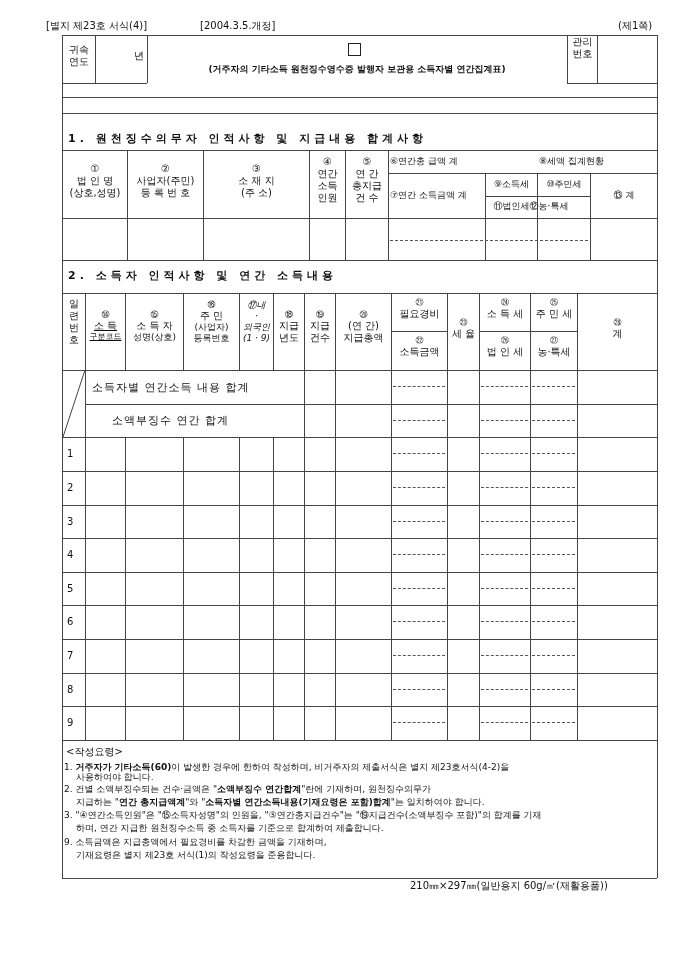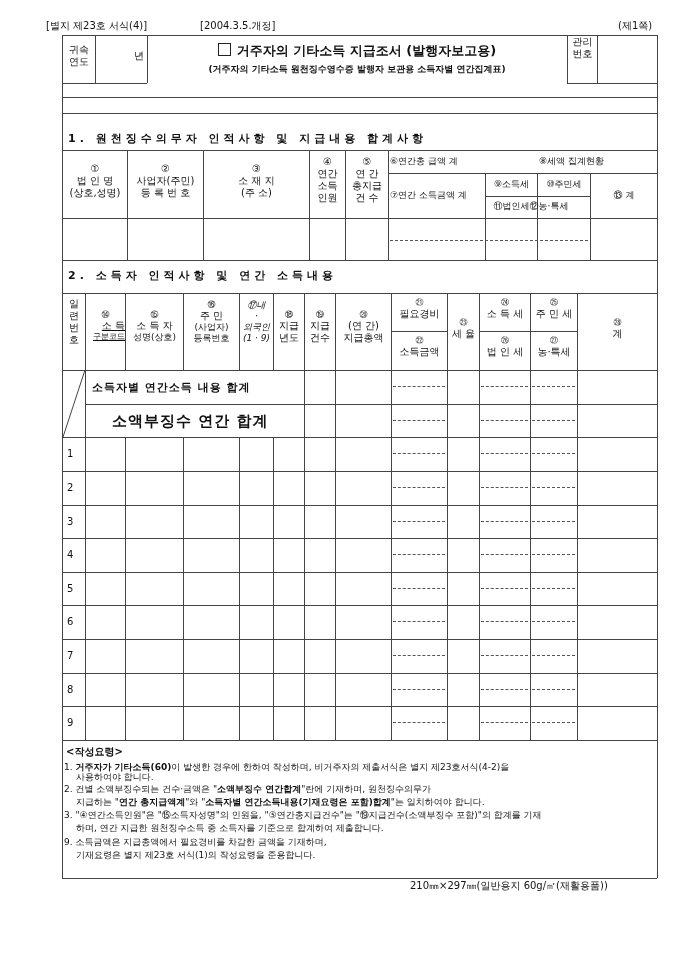--- a/index.html
+++ b/index.html
@@ -3,24 +3,24 @@
 <meta charset="utf-8">
 <style>
   html,body{margin:0;padding:0;background:#fff;}
   body{width:680px;height:962px;position:relative;overflow:hidden;font-family:"DejaVu Sans",sans-serif;color:#111;}
   .abs{position:absolute;}
   .line-h{position:absolute;height:0;border-top:1px solid #444;}
   .line-v{position:absolute;width:0;border-left:1px solid #444;}
   .dash{position:absolute;height:0;border-top:1px dashed #555;}
   .t{position:absolute;font-size:10px;line-height:12px;white-space:nowrap;}
   .c{text-align:center;}
-  .b{font-weight:bold;}
+  .b{font-weight:normal;}
   .small{font-size:9px;line-height:11px;}
   .tiny{font-size:8px;line-height:10px;}
-  .u{text-decoration:underline;text-align:right;}
+  .u{text-decoration:underline;}
   .sec-title{font-weight:bold;font-size:11px;letter-spacing:4px;}
   .note{position:absolute;font-size:9px;line-height:11px;white-space:nowrap;}
   .note b{font-weight:bold;}
   .checkbox{display:inline-block;width:11px;height:11px;border:1px solid #222;vertical-align:-1px;margin-right:6px;}
 </style>
 </head>
 <body>
 
 <div class="t" style="left:46px;top:20px;">[별지 제23호 서식(4)]</div>
 <div class="t" style="left:200px;top:20px;">[2004.3.5.개정]</div>
@@ -42,21 +42,21 @@
 <div class="line-h" style="left:62px;top:97px;width:595px;"></div>
 
 <div class="t c" style="left:64px;top:44px;width:30px;">
   <div>귀속</div>
     <div>연도</div>
 </div>
 <div class="abs" style="left:96px;top:44px;width:50px;height:30px;">
   <div class="t" style="right:2px;top:6px;">년</div>
 </div>
 <div class="abs c" style="left:148px;top:43px;width:418px;font-size:13px;font-weight:bold;line-height:16px;">
-  <span class="checkbox"></span><span>거주자의 기타소득 지급조서 (발행자보고용)</span>
+  <span class="checkbox"></span>
 </div>
 <div class="abs c" style="left:148px;top:64px;width:418px;font-size:9px;font-weight:bold;line-height:11px;">(거주자의 기타소득 원천징수영수증 발행자 보관용 소득자별 연간집계표)</div>
 <div class="t c" style="left:568px;top:36px;width:29px;">
   <div>관리</div>
     <div>번호</div>
 </div>
 <div class="abs" style="left:598px;top:36px;width:58px;height:46px;"></div>
 
 <div class="line-h" style="left:62px;top:113px;width:595px;"></div>
 <div class="t sec-title" style="left:68px;top:133px;">1. 원천징수의무자 인적사항 및 지급내용 합계사항</div>
@@ -227,21 +227,21 @@
 <div class="line-h" style="left:62px;top:639px;width:595px;"></div>
 <div class="line-h" style="left:62px;top:673px;width:595px;"></div>
 <div class="line-h" style="left:62px;top:706px;width:595px;"></div>
 <div class="line-h" style="left:62px;top:740px;width:595px;"></div>
 
 <svg class="abs" style="left:62px;top:370px;" width="24" height="67">
   <line x1="23" y1="0" x2="1" y2="67" stroke="#444" stroke-width="1"></line>
 </svg>
 
 <div class="t b" style="left:92px;top:382px;font-size:11px;letter-spacing:1px;">소득자별  연간소득 내용  합계</div>
-<div class="t b" style="left:112px;top:415px;font-size:15px;letter-spacing:1px;">소액부징수   연간  합계</div>
+<div class="t b" style="left:112px;top:415px;font-size:11px;letter-spacing:1px;">소액부징수   연간  합계</div>
 
 <div id="dash-layer">
     <div class="dash" style="left: 393px; top: 386px; width: 52px;"></div>
     <div class="dash" style="left: 481px; top: 386px; width: 47px;"></div>
     <div class="dash" style="left: 532px; top: 386px; width: 43px;"></div>
     <div class="dash" style="left: 393px; top: 420px; width: 52px;"></div>
     <div class="dash" style="left: 481px; top: 420px; width: 47px;"></div>
     <div class="dash" style="left: 532px; top: 420px; width: 43px;"></div>
     <div class="dash" style="left: 393px; top: 453px; width: 52px;"></div>
     <div class="dash" style="left: 481px; top: 453px; width: 47px;"></div>

